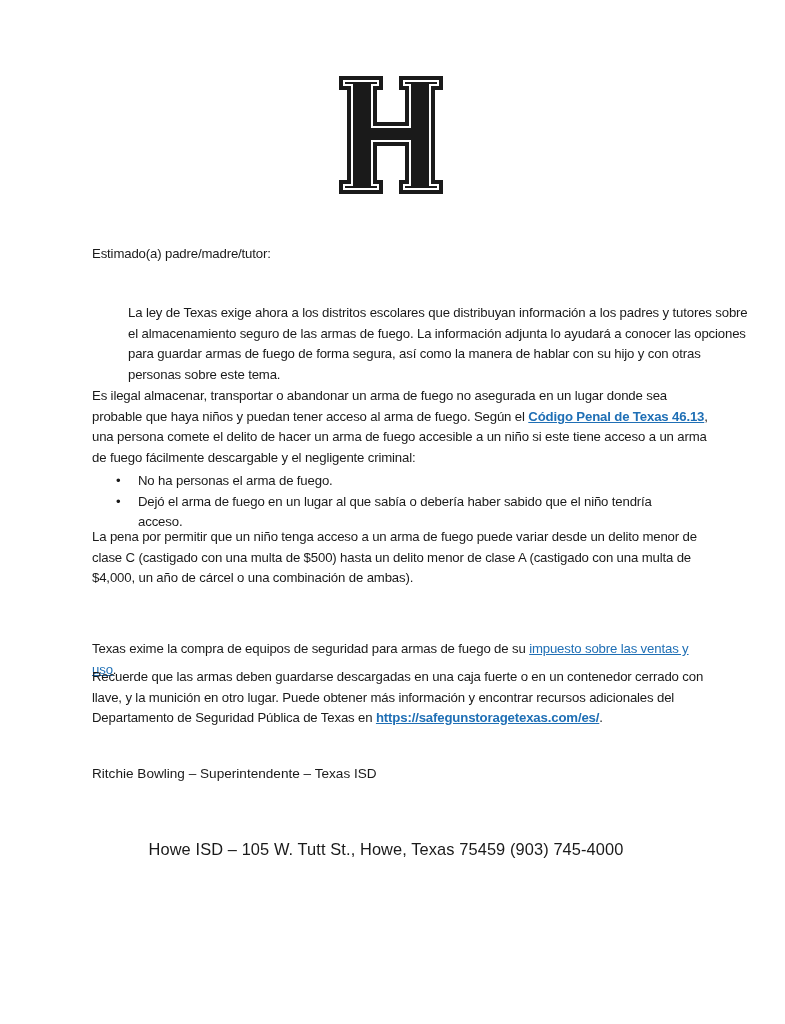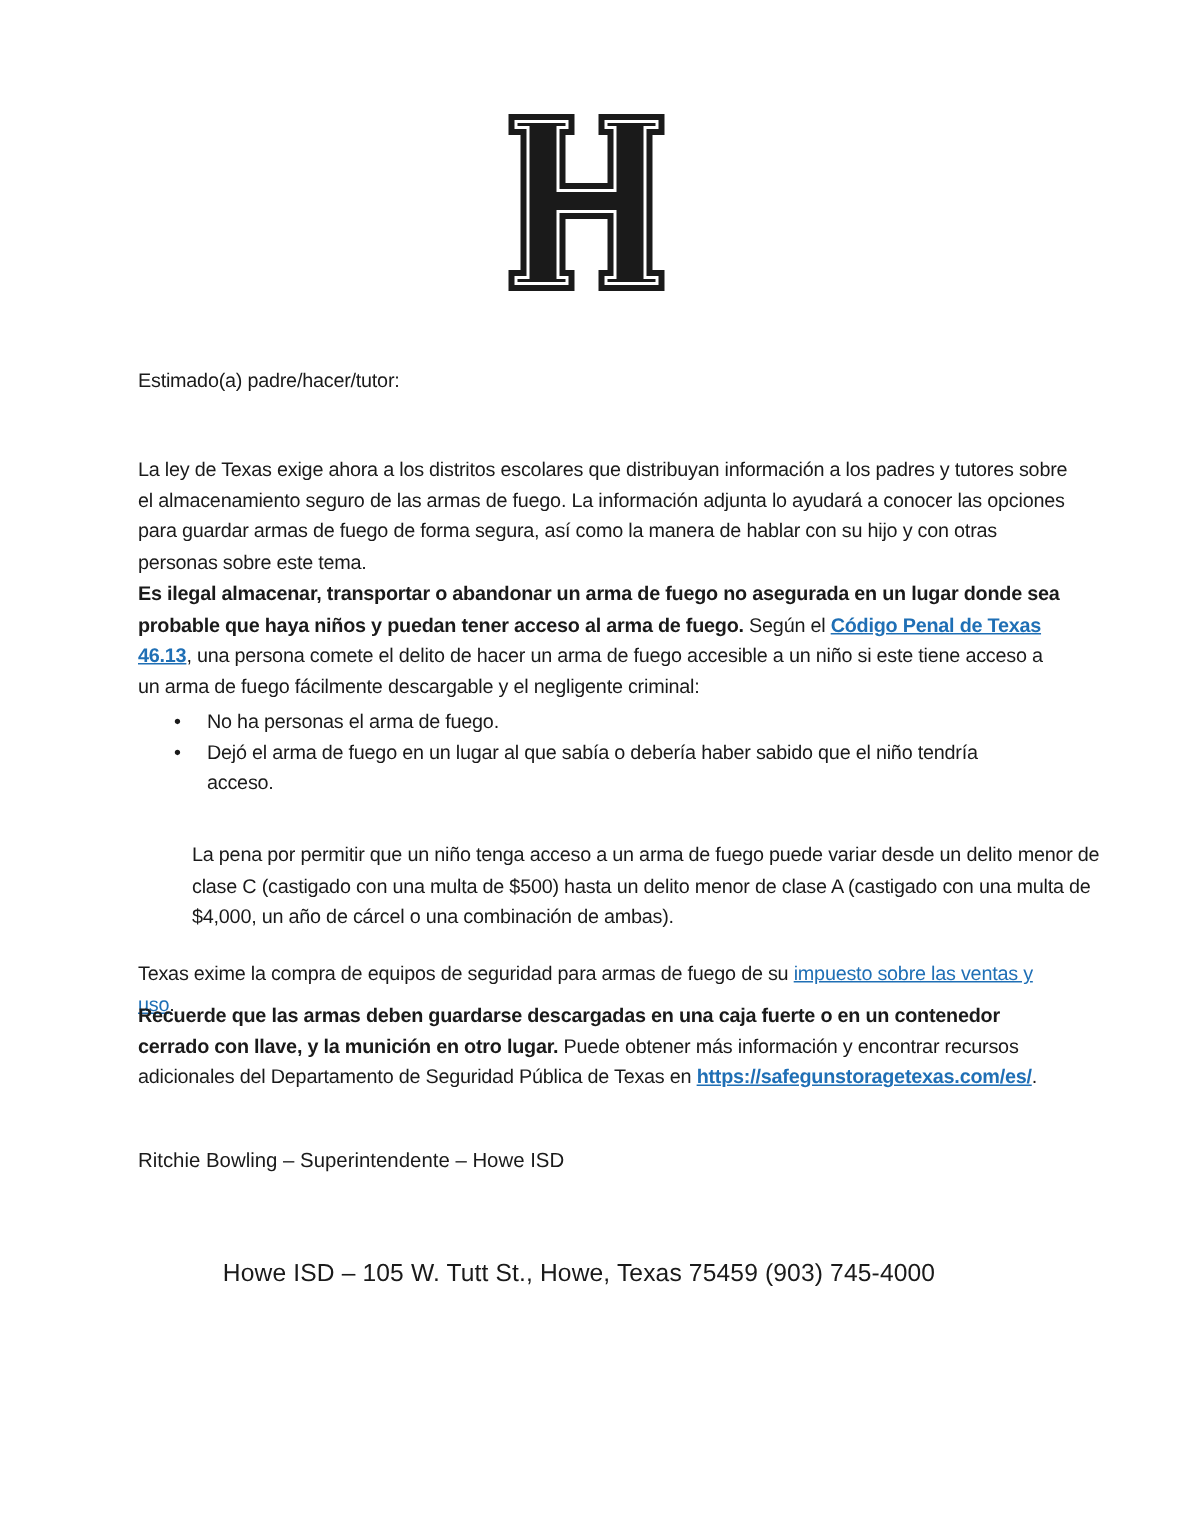--- a/index.html
+++ b/index.html
@@ -1,51 +1,51 @@
 <!DOCTYPE html>
 <html><head>
 <meta charset="utf-8">
 <style>
   html, body { margin: 0; padding: 0; background: #ffffff; }
   body { width: 785px; height: 1024px; position: relative; overflow: hidden;
          font-family: "Liberation Sans", sans-serif; color: #1a1a1a; }
   .logo { position: absolute; left: 337px; top: 74px; width: 108px; height: 122px; }
   .p { position: absolute; left: 92px; width: 620px; font-size: 13.2px; line-height: 20.5px;
        letter-spacing: -0.15px; margin: 0; }
-  .b { font-weight: bold; }
+  .b { font-weight: normal; }
   a.link { color: #1f6fb5; text-decoration: underline; }
   a.link.bold { font-weight: bold; }
   ul.bullets { position: absolute; left: 92px; top: 471px; width: 600px; margin: 0; padding: 0; list-style: none;
                font-size: 13.2px; line-height: 20.5px; letter-spacing: -0.15px; }
   ul.bullets li { position: relative; padding-left: 46px; }
   ul.bullets li .dot { position: absolute; left: 24px; top: 0; }
   .sig { position: absolute; left: 92px; top: 766px; font-size: 13.6px; }
   .footer { position: absolute; left: 0; width: 772px; top: 840px; text-align: center; font-size: 16.4px;
             letter-spacing: 0.1px; }
 </style>
 </head>
 <body>
 
 <svg class="logo" viewBox="0 0 108 122">
   <path d="M2,2 H46 V16 H40 V48 H68 V16 H62 V2 H106 V16 H98 V106 H106 V120 H62 V106 H68 V72 H40 V106 H46 V120 H2 V106 H10 V16 H2 Z" fill="#1a1a1a"></path>
   <path d="M7,7 H41 V11 H35 V53 H73 V11 H67 V7 H101 V11 H93 V111 H101 V115 H67 V111 H73 V67 H35 V111 H41 V115 H7 V111 H15 V11 H7 Z" fill="none" stroke="#ffffff" stroke-width="2"></path>
 </svg>
 
-<p class="p" style="top:244px;">Estimado(a) padre/hacer/tutor:</p>
+<p class="p" style="top:244px;">Estimado(a) padre/madre/tutor:</p>
 
-<p class="p" style="top:303px;">La ley de Texas exige ahora a los distritos escolares que distribuyan información a los padres y tutores sobre el almacenamiento seguro de las armas de fuego. La información adjunta lo ayudará a conocer las opciones para guardar armas de fuego de forma segura, así como la manera de hablar con su hijo y con otras personas sobre este tema.</p>
+<p class="p" style="top:303px;margin-left:36px;">La ley de Texas exige ahora a los distritos escolares que distribuyan información a los padres y tutores sobre el almacenamiento seguro de las armas de fuego. La información adjunta lo ayudará a conocer las opciones para guardar armas de fuego de forma segura, así como la manera de hablar con su hijo y con otras personas sobre este tema.</p>
 
 <p class="p" style="top:386px;"><span class="b">Es ilegal almacenar, transportar o abandonar un arma de fuego no asegurada en un lugar donde sea probable que haya niños y puedan tener acceso al arma de fuego.</span><span> Según el </span><a class="link bold" href="#">Código Penal de Texas 46.13</a><span>, una persona comete el delito de hacer un arma de fuego accesible a un niño si este tiene acceso a un arma de fuego fácilmente descargable y el negligente criminal:</span></p>
 
 <ul class="bullets">
   <li><span class="dot">•</span><span>No ha personas el arma de fuego.</span></li>
   <li><span class="dot">•</span><span>Dejó el arma de fuego en un lugar al que sabía o debería haber sabido que el niño tendría acceso.</span></li>
 </ul>
 
-<p class="p" style="top:560px;margin-left:36px;">La pena por permitir que un niño tenga acceso a un arma de fuego puede variar desde un delito menor de clase C (castigado con una multa de $500) hasta un delito menor de clase A (castigado con una multa de $4,000, un año de cárcel o una combinación de ambas).</p>
+<p class="p" style="top:527px;">La pena por permitir que un niño tenga acceso a un arma de fuego puede variar desde un delito menor de clase C (castigado con una multa de $500) hasta un delito menor de clase A (castigado con una multa de $4,000, un año de cárcel o una combinación de ambas).</p>
 
 <p class="p" style="top:622px;margin-top:17px;"><span>Texas exime la compra de equipos de seguridad para armas de fuego de su </span><a class="link" href="#">impuesto sobre las ventas y uso</a><span>.</span></p>
 
 <p class="p" style="top:667px;"><span class="b">Recuerde que las armas deben guardarse descargadas en una caja fuerte o en un contenedor cerrado con llave, y la munición en otro lugar.</span><span> Puede obtener más información y encontrar recursos adicionales del Departamento de Seguridad Pública de Texas en </span><a class="link bold" href="#">https://safegunstoragetexas.com/es/</a><span>.</span></p>
 
-<div class="sig">Ritchie Bowling – Superintendente – Howe ISD</div>
+<div class="sig">Ritchie Bowling – Superintendente – Texas ISD</div>
 
 <div class="footer">Howe ISD – 105 W. Tutt St., Howe, Texas 75459 (903) 745-4000</div>
 
 </body></html>

